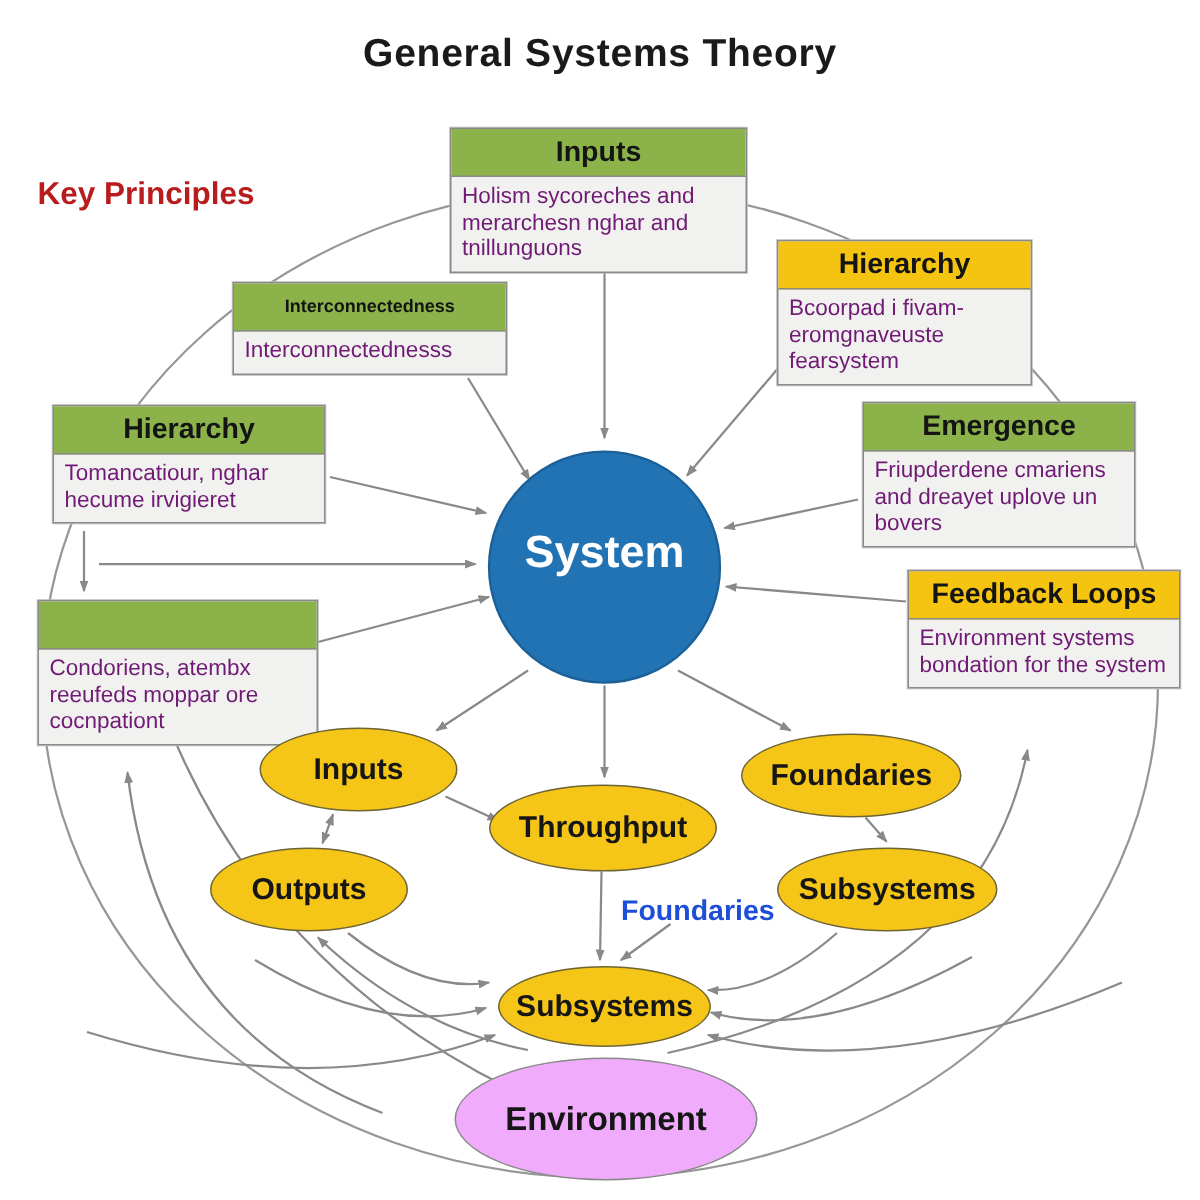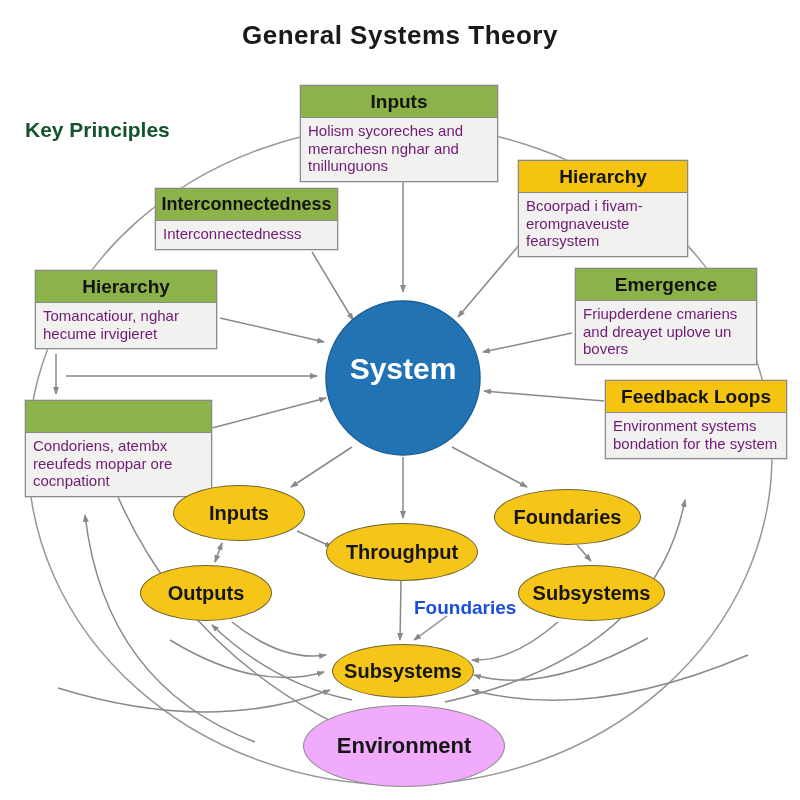--- a/index.html
+++ b/index.html
@@ -6,21 +6,21 @@
   #canvas{
     position:relative;width:800px;height:800px;background:#ffffff;
     font-family:"Liberation Sans", sans-serif;overflow:hidden;
   }
   #arrow-layer{position:absolute;left:0;top:0;width:800px;height:800px;}
   .page-title{
     position:absolute;left:0;top:20px;width:800px;text-align:center;
     font-size:26px;font-weight:bold;color:#1a1a1a;letter-spacing:0.5px;
   }
   .subtitle{
-    position:absolute;left:25px;top:118px;font-size:21px;font-weight:bold;color:#14532d;
+    position:absolute;left:25px;top:118px;font-size:21px;font-weight:bold;color:#b91c1c;
   }
   .pbox{
     position:absolute;border:1px solid #8a8a8a;background:#f1f1ef;
     box-shadow:0 0 0 0.5px #bbb;
   }
   .pbox .hdr{
     font-size:19px;font-weight:bold;color:#141414;text-align:center;
     padding:4px 4px;border-bottom:1px solid #8a8a8a;min-height:23px;line-height:23px;
   }
   .hdr-green{background:#8cb34a;}
@@ -100,21 +100,21 @@
 
   <div class="page-title">General Systems Theory</div>
   <div class="subtitle">Key Principles</div>
 
   <div class="pbox" style="left:300px;top:85px;width:196px;">
     <div class="hdr hdr-green">Inputs</div>
     <div class="bdy">Holism sycoreches and merarchesn nghar and tnillunguons</div>
   </div>
 
   <div class="pbox" style="left:155px;top:188px;width:181px;">
-    <div class="hdr hdr-green" style="font-size:18px;">Interconnectedness</div>
+    <div class="hdr hdr-green" style="font-size:12px;">Interconnectedness</div>
     <div class="bdy">Interconnectednesss</div>
   </div>
 
   <div class="pbox" style="left:518px;top:160px;width:168px;">
     <div class="hdr hdr-yellow">Hierarchy</div>
     <div class="bdy">Bcoorpad i fivam-eromgnaveuste fearsystem</div>
   </div>
 
   <div class="pbox" style="left:35px;top:270px;width:180px;">
     <div class="hdr hdr-green">Hierarchy</div>

